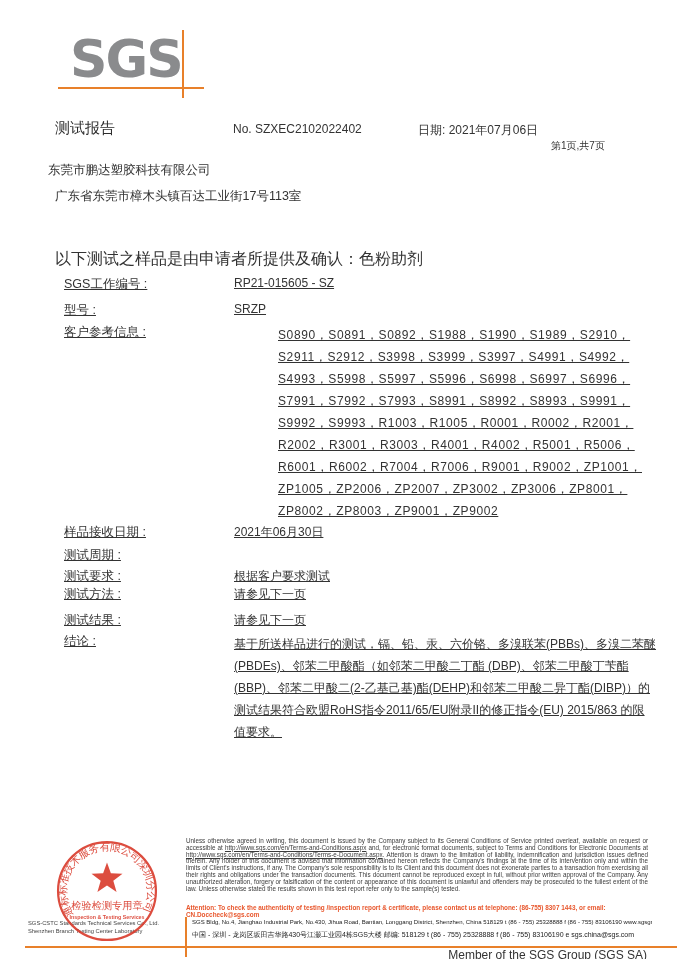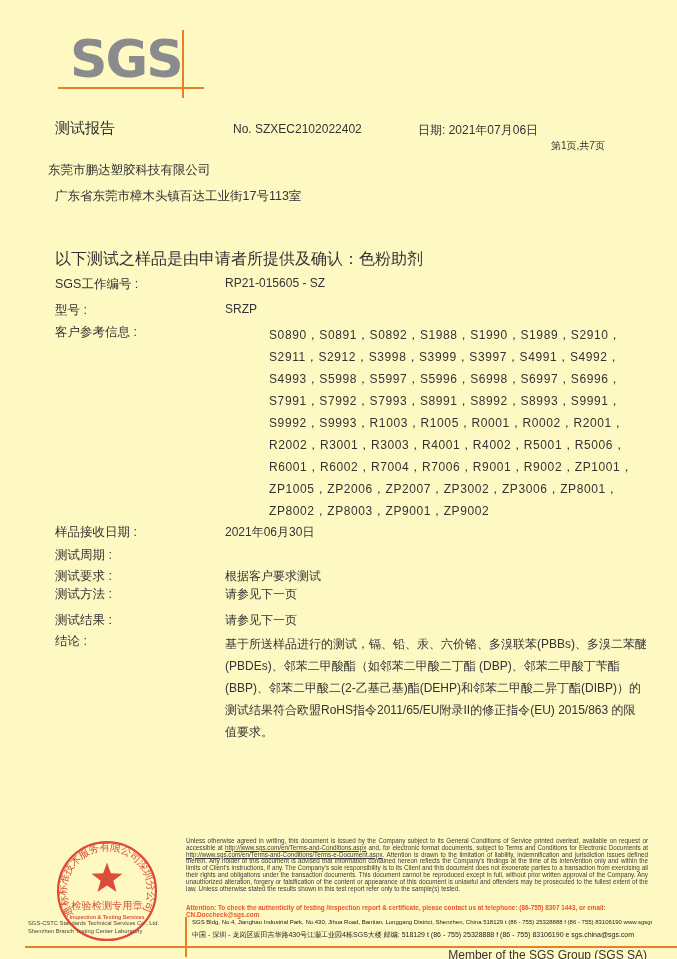--- a/index.html
+++ b/index.html
@@ -1,38 +1,38 @@
 <!DOCTYPE html>
 <html><head>
 <meta charset="utf-8">
 <title>测试报告</title>
 <style>
   html,body{margin:0;padding:0;background:#e9e9e9;}
   .page{
     position:relative; width:677px; height:959px; margin:0 auto;
-    background:#fef9c3; overflow:hidden; color:#333;
+    background:#ffffff; overflow:hidden; color:#333;
     font-family:"Liberation Sans","DejaVu Sans",sans-serif;
   }
   
   .logo-text{position:absolute; left:70px; top:33px; font-size:52px; line-height:52px;
     font-weight:700; color:#8a8b8d; letter-spacing:-2px;
     font-family:"DejaVu Sans","Liberation Sans",sans-serif;}
   .logo-vline{position:absolute; left:182px; top:30px; width:2px; height:68px; background:#e8802a;}
   .logo-hline{position:absolute; left:58px; top:87px; width:146px; height:2px; background:#e8802a;}
   
   .doc-title{position:absolute; left:55px; top:119px; font-size:15px; font-weight:400; color:#2d2d2d;}
   .doc-no{position:absolute; left:233px; top:122px; font-size:12px;text-align:center;}
   .doc-date{position:absolute; left:418px; top:122px; font-size:12px;}
   .doc-page{position:absolute; left:551px; top:139px; font-size:10px;}
   
   .company{position:absolute; left:48px; top:162px; font-size:12.5px;}
   .address{position:absolute; left:55px; top:188px; font-size:12.5px;}
   .intro{position:absolute; left:55px; top:249px; font-size:16px;}
   
-  .row{position:absolute; left:55px; width:592px; display:flex; align-items:flex-start;}
+  .row{position:absolute; left:64px; width:592px; display:flex; align-items:flex-start;text-decoration:underline;}
   .row .lbl{width:170px; flex:none; font-size:12.5px;}
   .row .val{flex:1; font-size:12px;}
   .r0{top:276px}.r1{top:302px}.r2{top:324px}.r3{top:524px}.r4{top:547px}
   .r5{top:568px}.r6{top:586px}.r7{top:612px}.r8{top:633px}
   .val-list{white-space:pre-line; line-height:22px; letter-spacing:.6px;margin-left:44px;}
   .val-para{line-height:22px; max-width:422px;}
   
   .fineprint{position:absolute; left:186px; top:838px; width:462px;
     font-size:6.3px; line-height:6.8px; text-align:justify; color:#3b3b3b;}
   .fineprint .lnk{text-decoration:underline;}

